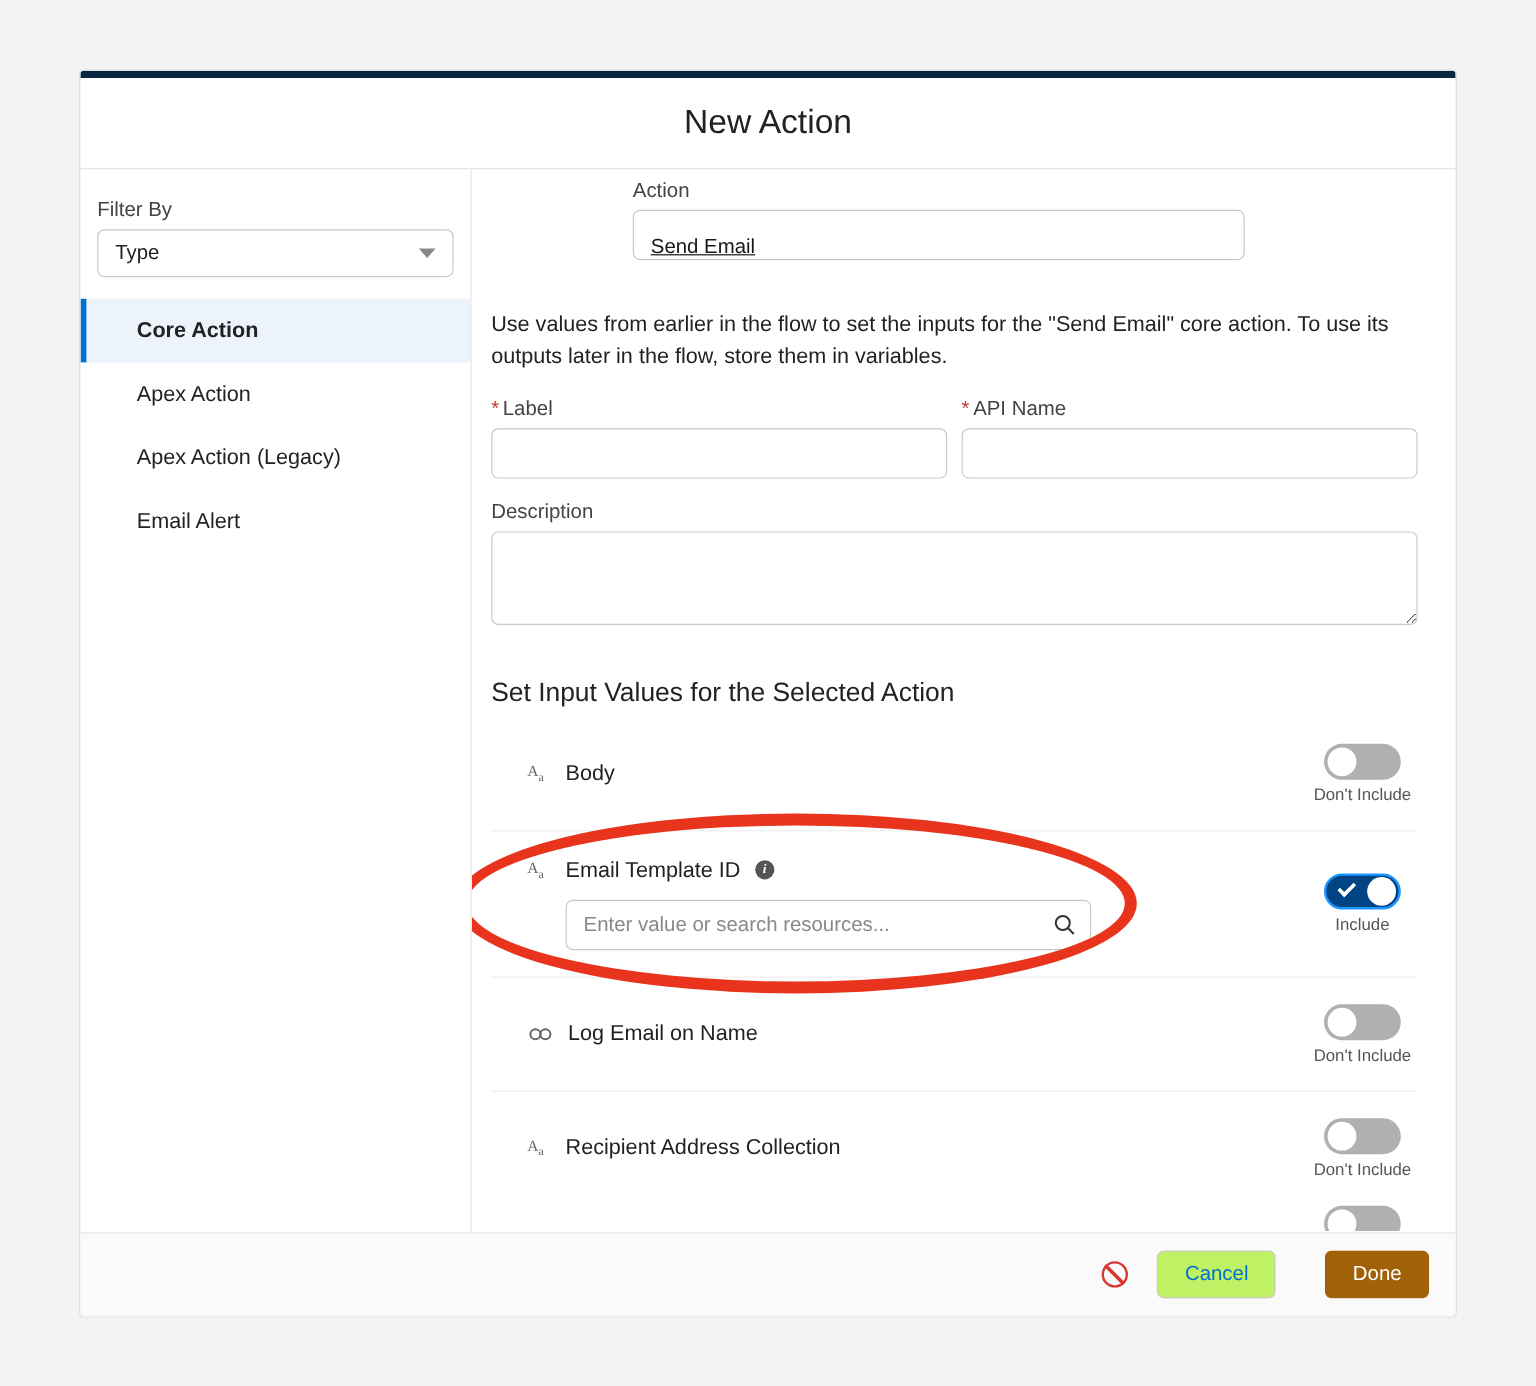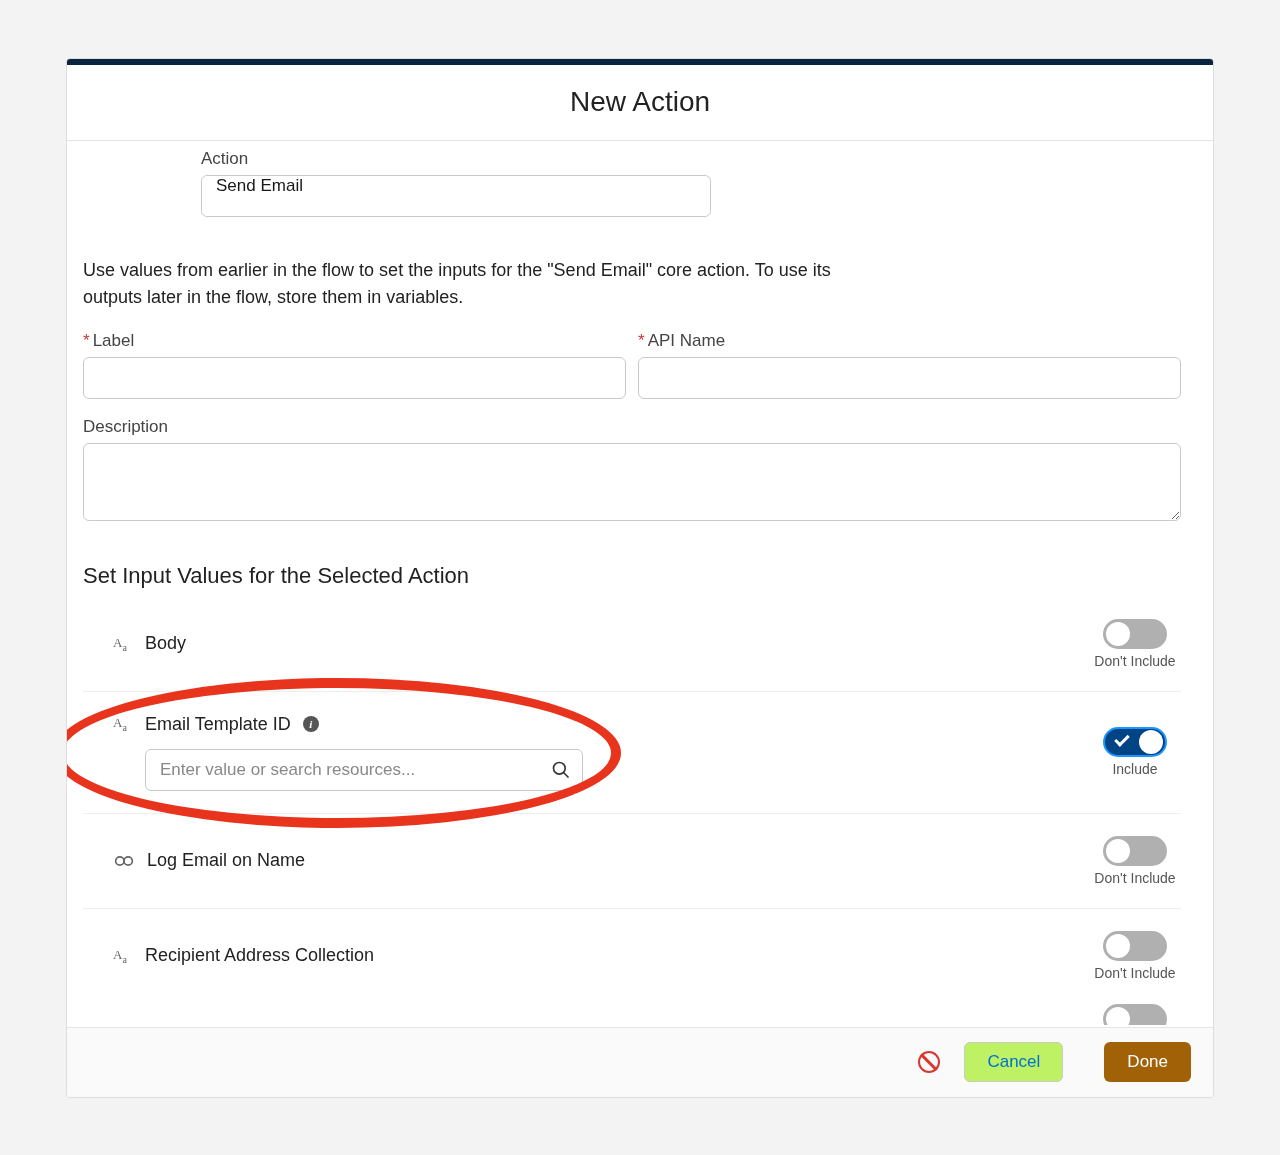--- a/index.html
+++ b/index.html
@@ -62,21 +62,21 @@
   .main {
     flex: 1; overflow-y: scroll; padding: 0 32px 20px 16px;
     position: relative;
   }
   .main-inner { padding-left: 0; }
   .action-block { margin-left: 118px; margin-top: 8px; }
   .action-label { font-size: 17px; color: #444; margin-bottom: 6px; }
   .action-input {
     width: 510px; height: 42px; border: 1px solid #c9c9c9;
     border-radius: 6px; padding: 0 14px; font-size: 17px;
-    display: flex; align-items: flex-start;
+    display: flex; align-items: flex-end; text-decoration: underline;
   }
   .helptext {
     margin-top: 40px; font-size: 18px; line-height: 1.5; color: #222;
     max-width: 760px;
   }
   .form-row { display: flex; gap: 12px; margin-top: 20px; }
   .form-col { flex: 1; }
   .form-label { font-size: 17px; color: #444; margin-bottom: 6px; display: block; }
   .req { color: #c23934; margin-right: 3px; }
   .text-input {
@@ -190,20 +190,41 @@
 <div class="outer">
   <div class="window">
     <div class="topbar"></div>
 
     <div class="header">
       <h1>New Action</h1>
     </div>
 
     <div class="body">
 
+      <aside class="sidebar">
+        <div class="filter-label">Filter By</div>
+        <div class="type-select">
+          <span>Type</span>
+          <span class="chev-down"></span>
+        </div>
+        <ul class="nav-list">
+          <li class="nav-item active">
+            <span>Core Action</span>
+          </li>
+          <li class="nav-item">
+            <span>Apex Action</span>
+          </li>
+          <li class="nav-item">
+            <span>Apex Action (Legacy)</span>
+          </li>
+          <li class="nav-item">
+            <span>Email Alert</span>
+          </li>
+        </ul>
+      </aside>
 
       <main class="main">
 
         <div class="circle-highlight" style="left:-14px; top:537px; width:568px; height:150px;"></div>
 
         <div class="main-inner">
 
           <div class="action-block">
             <div class="action-label">Action</div>
             <div class="action-input">

